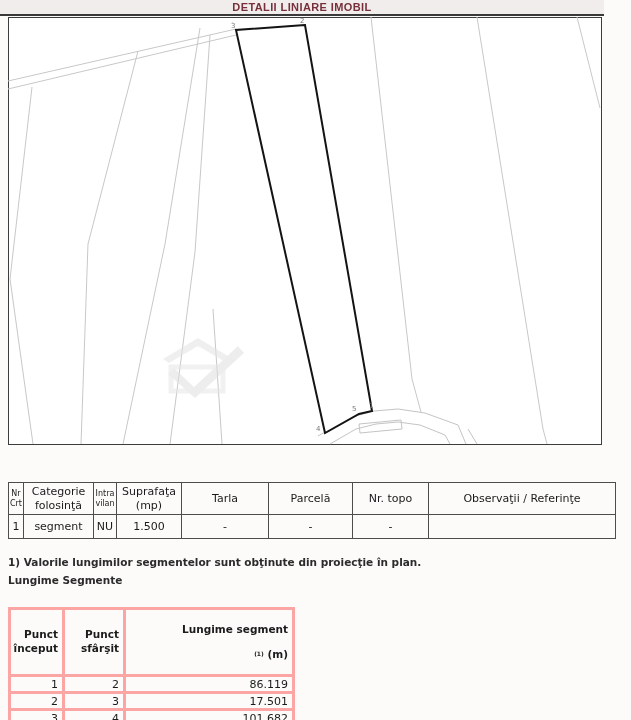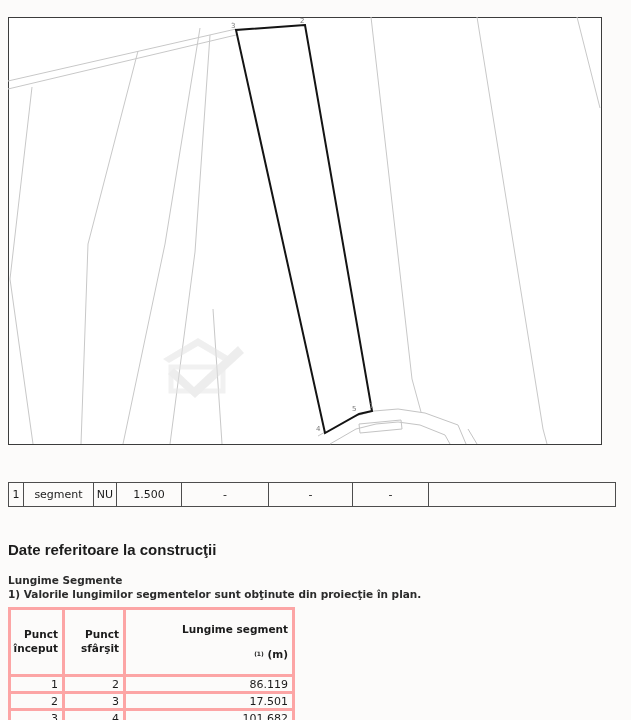--- a/index.html
+++ b/index.html
@@ -39,21 +39,21 @@
   }
   .h1.teren{top:461px;}
   .h1.constructii{top:542px;}
 
   .bold-note{
     position:absolute;left:8px;
     font-size:10.5px;font-weight:bold;color:#2b2b2b;line-height:1.15;
     white-space:nowrap;
   }
   .bold-note.seg-title{top:574px;text-align:right;}
-  .bold-note.seg-note{top:588px;}
+  .bold-note.seg-note{top:556px;}
 
   
   table{border-collapse:collapse;table-layout:fixed;}
   .teren-table{position:absolute;left:8px;top:482px;width:607px;}
   .teren-table th,.teren-table td{
     border:1px solid #4d4d4d;padding:0;
     font-weight:normal;text-align:center;vertical-align:middle;
     overflow:hidden;
   }
   .teren-table th{font-size:11px;line-height:1.25;white-space:pre-line;height:31px;}
@@ -68,20 +68,23 @@
   .seg-table th{font-size:10.5px;font-weight:bold;line-height:1.3;white-space:pre-line;height:28px;}
   .seg-table td{font-size:11px;height:14px;}
   .seg-sub{font-size:10.5px;font-weight:bold;line-height:1.1;}
   .seg-sub .sup{font-size:6px;vertical-align:2px;}
 </style>
 </head>
 <body>
 
 <div class="page">
 
+  <div class="header-bar">
+    <span class="title">DETALII LINIARE IMOBIL</span>
+  </div>
 
   <div class="map-wrap">
     <svg width="594" height="428" viewBox="0 0 594 428">
       <rect x="0.5" y="0.5" width="593" height="427" fill="#ffffff" stroke="#3c3c3c" stroke-width="1"></rect>
 
       <g stroke="#c8c8c8" stroke-width="1" fill="none">
         <path d="M0,64 L228,12"></path>
         <path d="M0,72 L228,18"></path>
         <path d="M24,70 L2,262 L25,427"></path>
         <path d="M130,34 L80,227 L73,427"></path>
@@ -124,34 +127,47 @@
       <col style="width:15px">
         <col style="width:70px">
         <col style="width:23px">
         <col style="width:65px">
       <col style="width:87px">
         <col style="width:84px">
         <col style="width:76px">
         <col style="width:187px">
     </colgroup>
     <tbody>
+        <tr>
+      <th class="th-small">Nr
+Crt</th>
+      <th>Categorie
+folosinţă</th>
+      <th class="th-small">Intra
+vilan</th>
+      <th>Suprafaţa
+(mp)</th>
+      <th>Tarla</th>
+      <th>Parcelă</th>
+      <th>Nr. topo</th>
+      <th>Observaţii / Referinţe</th>
+    </tr>
     <tr>
       <td>1</td>
       <td>segment</td>
       <td>NU</td>
       <td>1.500</td>
       <td>-</td>
       <td>-</td>
       <td>-</td>
       <td></td>
     </tr>
   </tbody>
     </table>
 
-  <div class="h1 constructii">Date referitoare la construcţii</div>
 
   <div class="bold-note seg-title">Lungime Segmente</div>
   <div class="bold-note seg-note">1) Valorile lungimilor segmentelor sunt obţinute din proiecţie în plan.</div>
 
   <table class="seg-table">
     <colgroup>
       <col style="width:54px">
         <col style="width:61px">
         <col style="width:169px">
     </colgroup>

